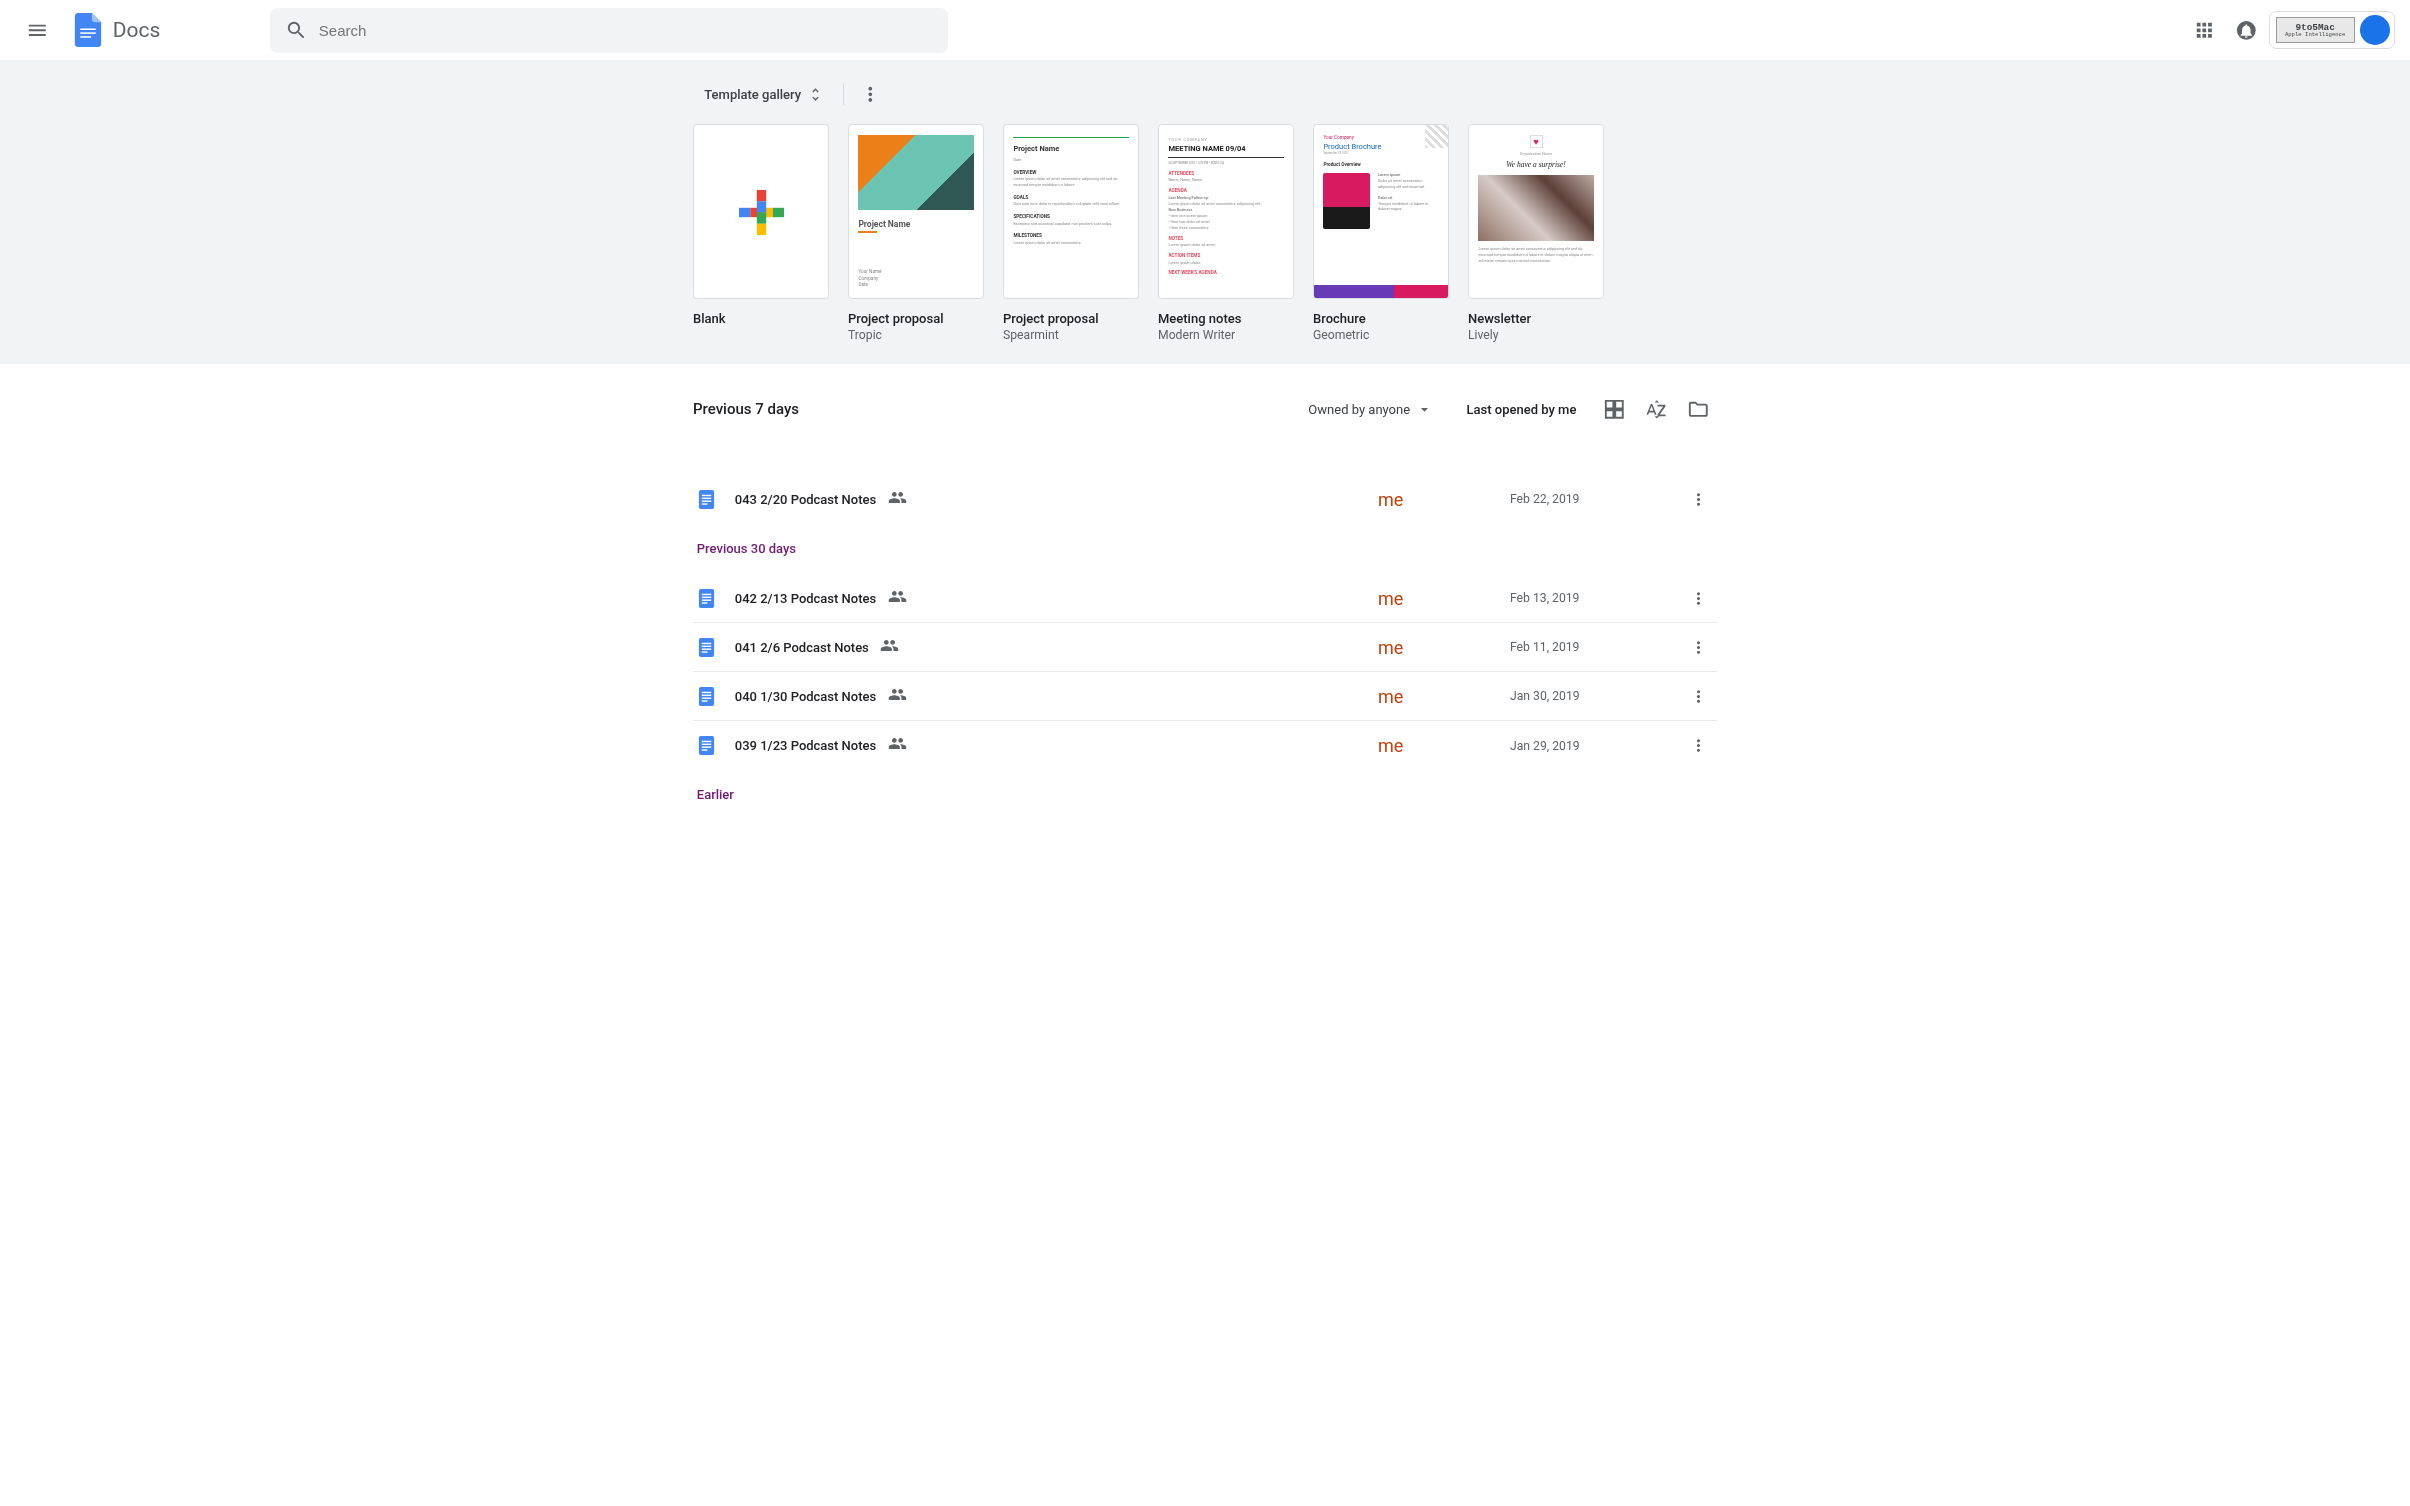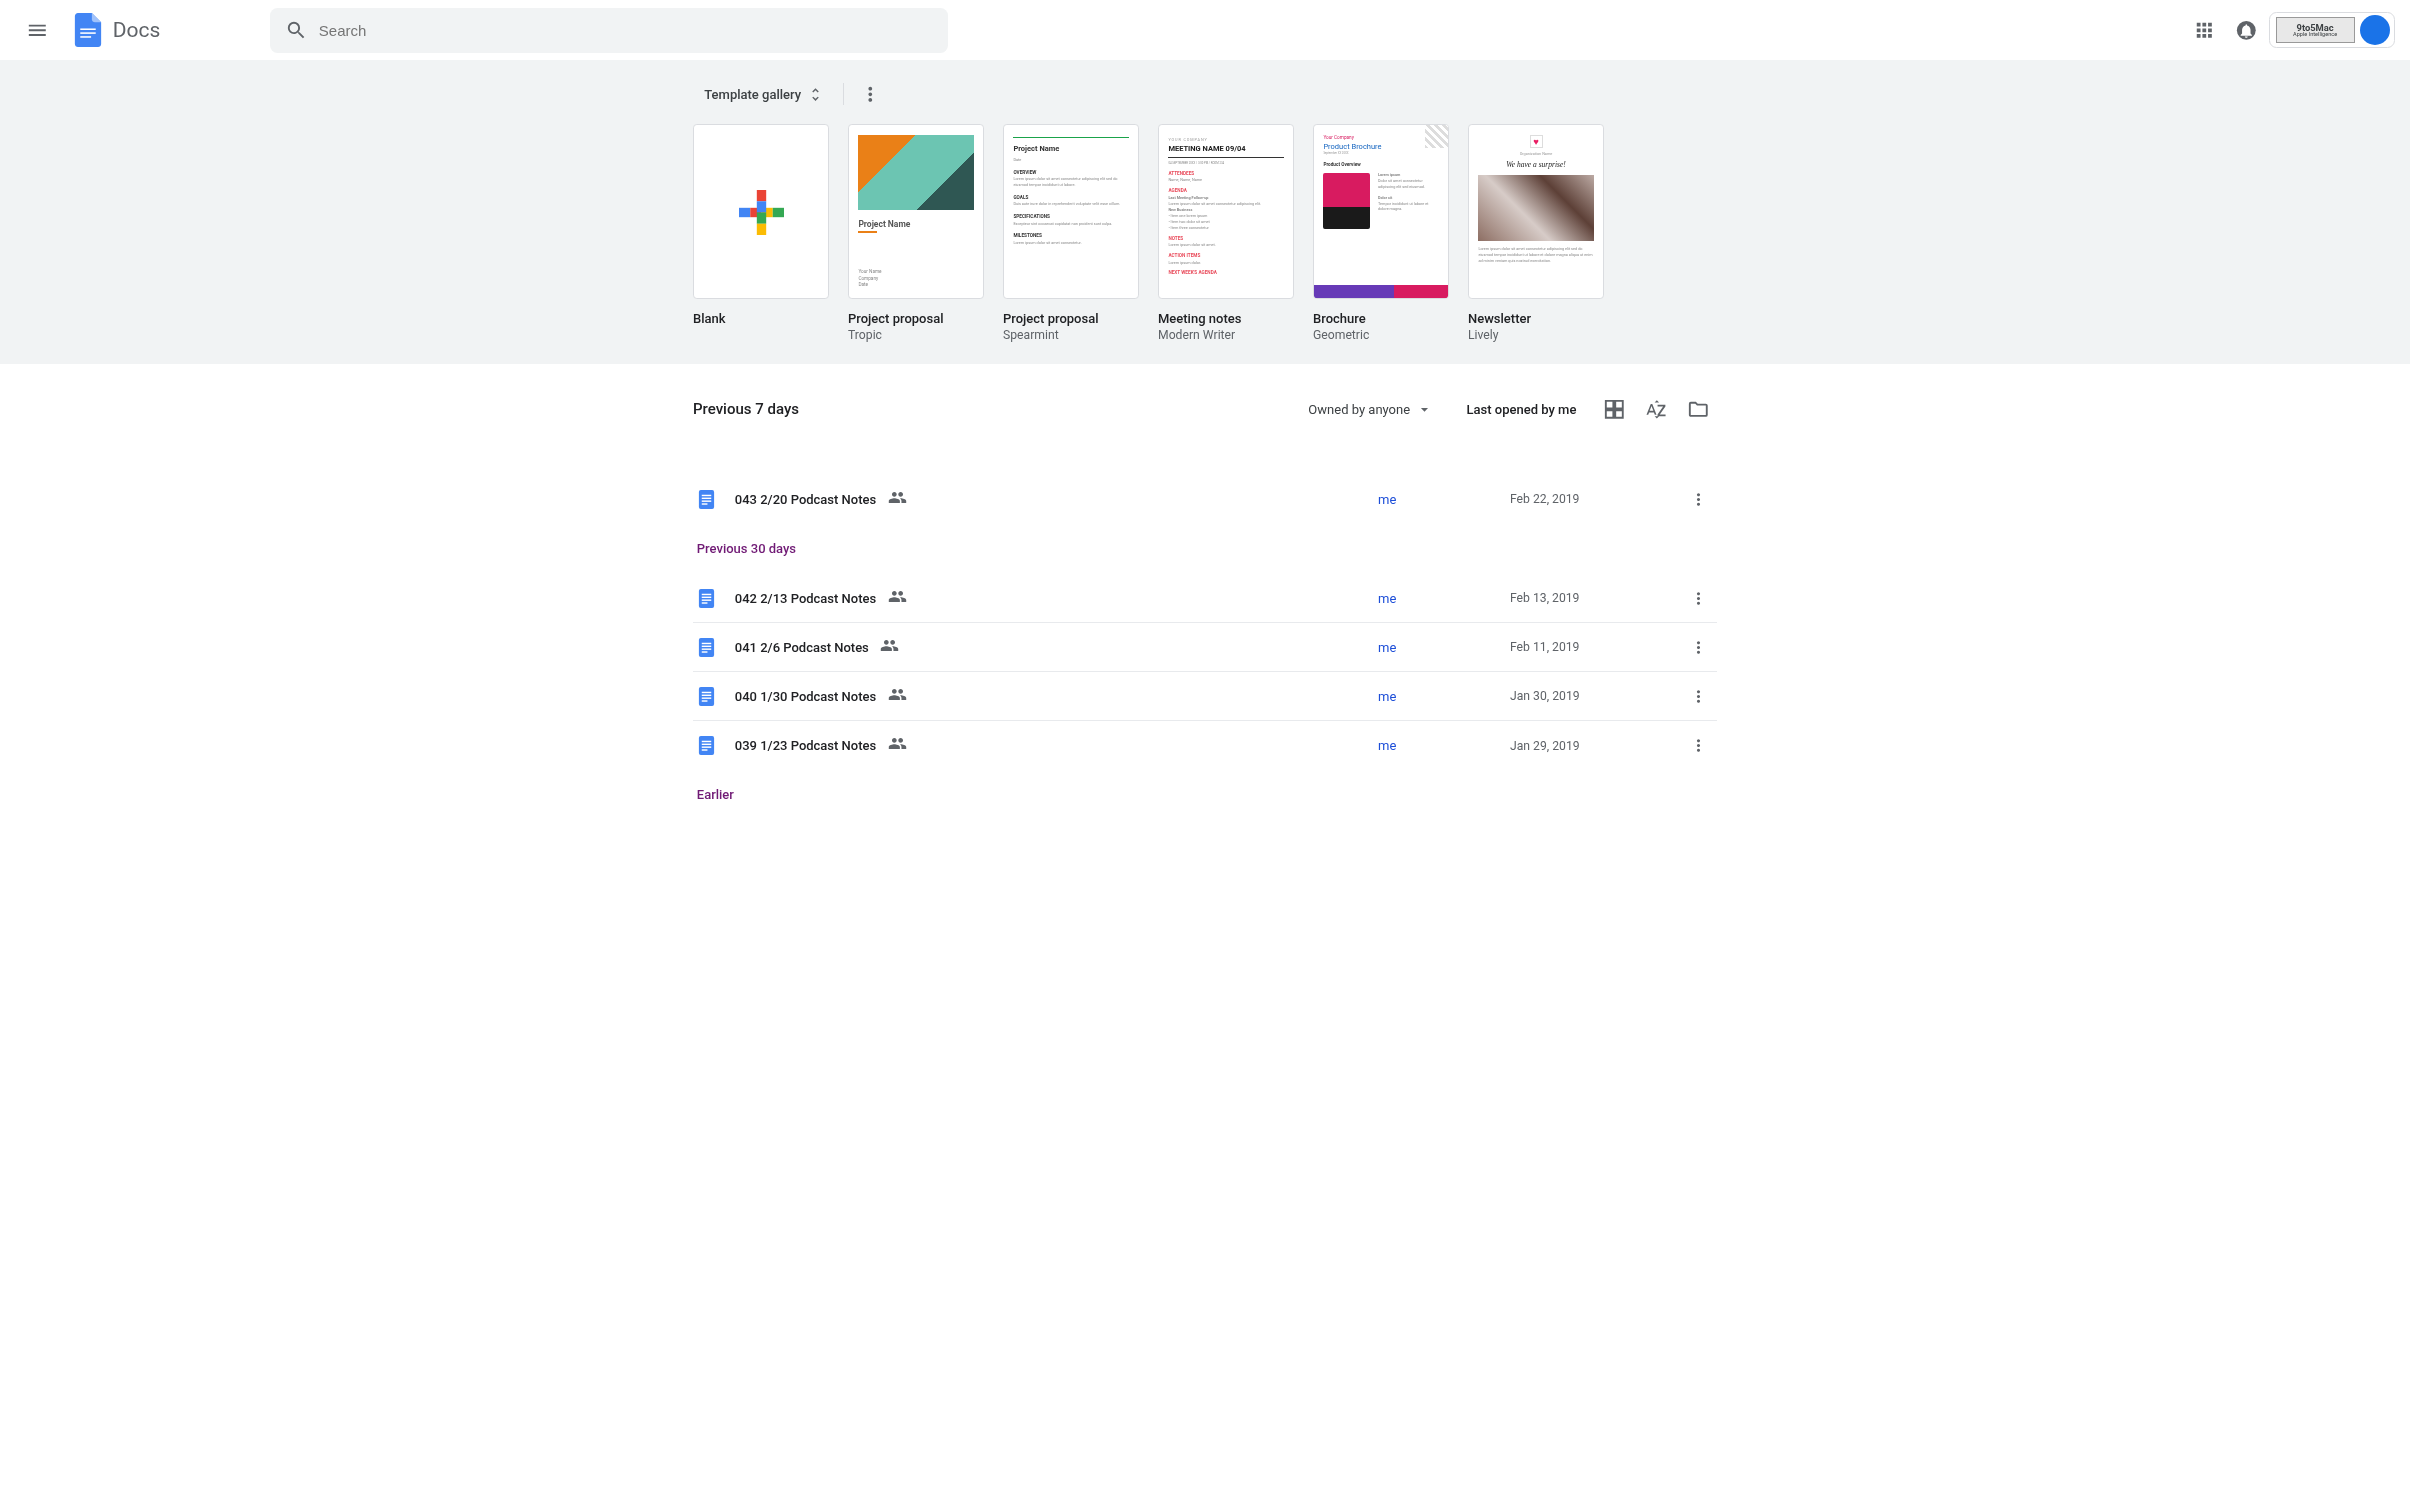--- a/index.html
+++ b/index.html
@@ -5,21 +5,21 @@
   * { box-sizing: border-box; margin: 0; padding: 0; }
   body { font-family: 'Google Sans', Roboto, Arial, sans-serif; color: #3c4043; background: #fff; }
   .header { display: flex; align-items: center; height: 60px; padding: 0 15px; gap: 7.5px; }
   .menu-btn { width: 45px; height: 45px; border-radius: 50%; display: flex; align-items: center; justify-content: center; cursor: pointer; }
   .docs-logo { display: flex; align-items: center; gap: 7.5px; margin-left: 3.8px; }
   .docs-icon-svg { width: 34px; height: 34px; }
   .docs-title { font-size: 21px; color: #5f6368; font-weight: 400; }
   .search-bar { flex: 0 0 678px; margin-left: 102px; height: 45px; background: #f1f3f4; border-radius: 7.5px; display: flex; align-items: center; padding: 0 15px; gap: 11.3px; }
   .search-bar input { border: none; background: transparent; outline: none; font-size: 15px; flex: 1; color: #3c4043; }
   .header-spacer { flex: 1; }
-  .header-right { display: flex; align-items: center; gap: 4px; }
+  .header-right { display: flex; gap: 4px; font-family: Liberation Mono, monospace; }
   .icon-btn { width: 38px; height: 38px; border-radius: 50%; display: flex; align-items: center; justify-content: center; cursor: pointer; }
   .account-chip { display: flex; align-items: center; gap: 5.6px; border: 0.9px solid #dadce0; border-radius: 7.5px; padding: 1.9px 3.8px 1.9px 5.6px; }
   .brand-tag { width: 79px; height: 26px; background: #e8e8e8; border: 0.9px solid #999; font-size: 9.4px; font-weight: bold; display: flex; flex-direction: column; align-items: center; justify-content: center; line-height: 1; }
   .brand-tag .sub { font-size: 5.6px; font-weight: normal; }
   .avatar { width: 30px; height: 30px; border-radius: 50%; background: #1a73e8; }
 
   .templates-section { background: #f1f3f4; padding: 15px 0 22.6px; }
   .templates-inner { max-width: 1092px; margin: 0 auto; padding: 0 34px; }
   .templates-header { display: flex; align-items: center; height: 38px; margin-bottom: 11.3px; }
   .templates-title { font-size: 15px; color: #202124; flex: 1; }
@@ -39,21 +39,21 @@
   .view-controls { display: flex; gap: 3.8px; }
   .view-icon-btn { width: 38px; height: 38px; border-radius: 50%; display: flex; align-items: center; justify-content: center; cursor: pointer; }
 
   .section-label { font-size: 13px; font-weight: 500; color: #701a75; padding: 17px 0 9.4px 3.8px; }
   .doc-row { display: flex; align-items: center; height: 49px; border-bottom: 0.9px solid #e8eaed; cursor: pointer; padding: 0 3.8px; }
   .doc-row:last-child { border-bottom: none; }
   .doc-icon-svg { width: 19px; height: 19px; flex-shrink: 0; }
   .doc-name { font-size: 13px; font-weight: 500; color: #202124; margin-left: 19px; }
   .shared-icon { margin-left: 11.3px; color: #5f6368; }
   .doc-row-spacer { flex: 1; }
-  .doc-owner { width: 132px; font-size: 13px; color: #1d4ed8; }
+  .doc-owner { width: 132px; font-size: 18px; color: #c2410c; }
   .doc-date { width: 169px; font-size: 12.2px; color: #5f6368; }
   .doc-more { width: 38px; height: 38px; border-radius: 50%; display: flex; align-items: center; justify-content: center; cursor: pointer; margin-right: -3.8px; }
   .section-group { margin-top: 9.4px; }
 
   
   .t-tropic { padding: 9.4px; }
   .t-tropic .geo { height: 75px; background: linear-gradient(135deg, #ea8017 0%, #ea8017 30%, #6cc5b2 30%, #6cc5b2 70%, #2f5753 70%); margin-bottom: 9.4px; }
   .t-tropic .pn { font-size: 8.5px; font-weight: bold; color: #555; }
   .t-tropic .bar { height: 1.9px; background: #ea8017; width: 19px; margin-top: 1.9px; }
   .t-tropic .foot { position: absolute; bottom: 9.4px; left: 9.4px; font-size: 4.7px; color: #888; line-height: 1.4; }

